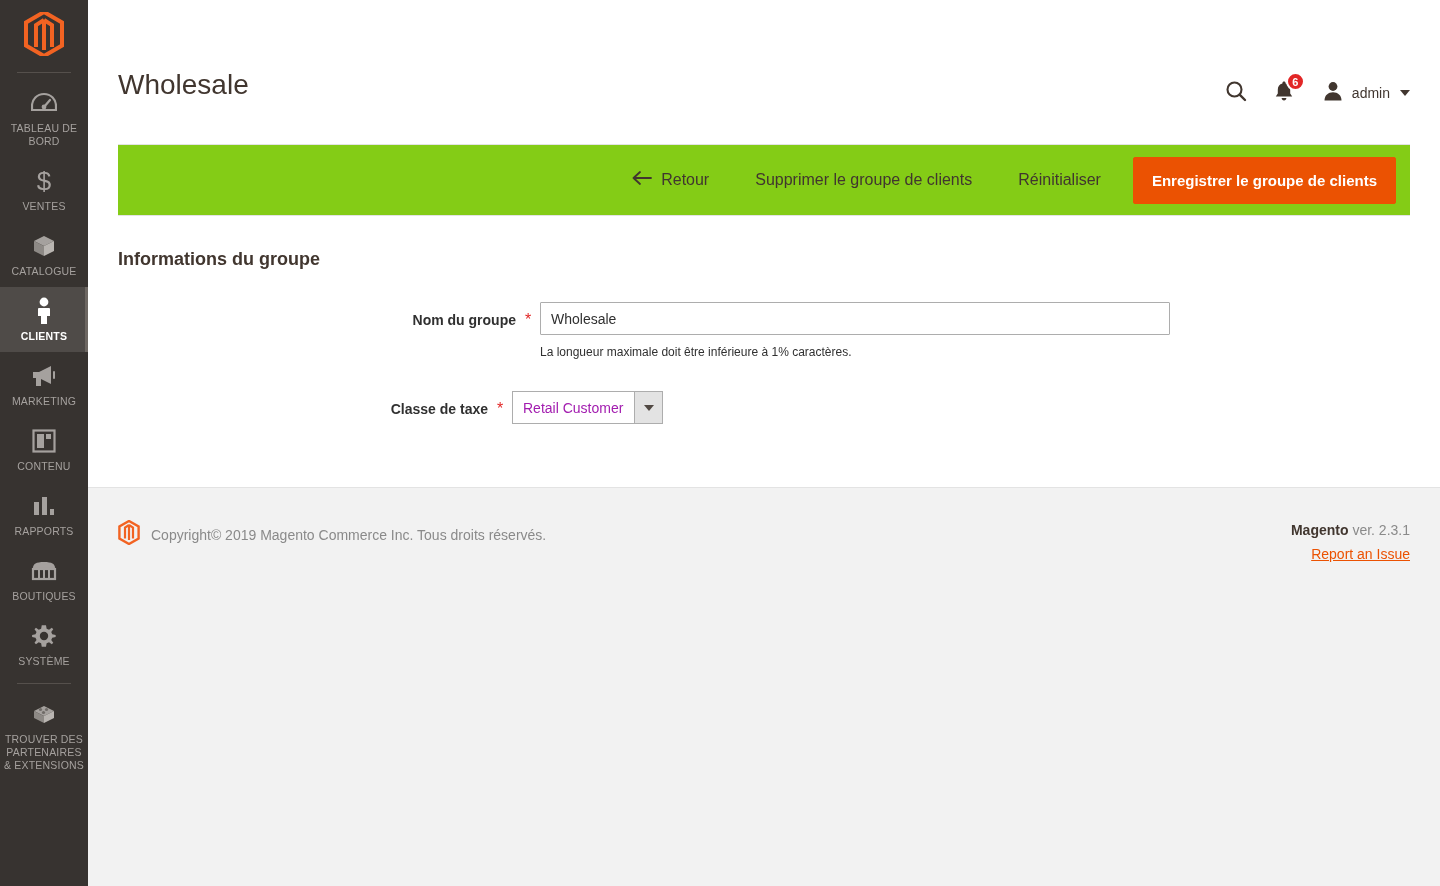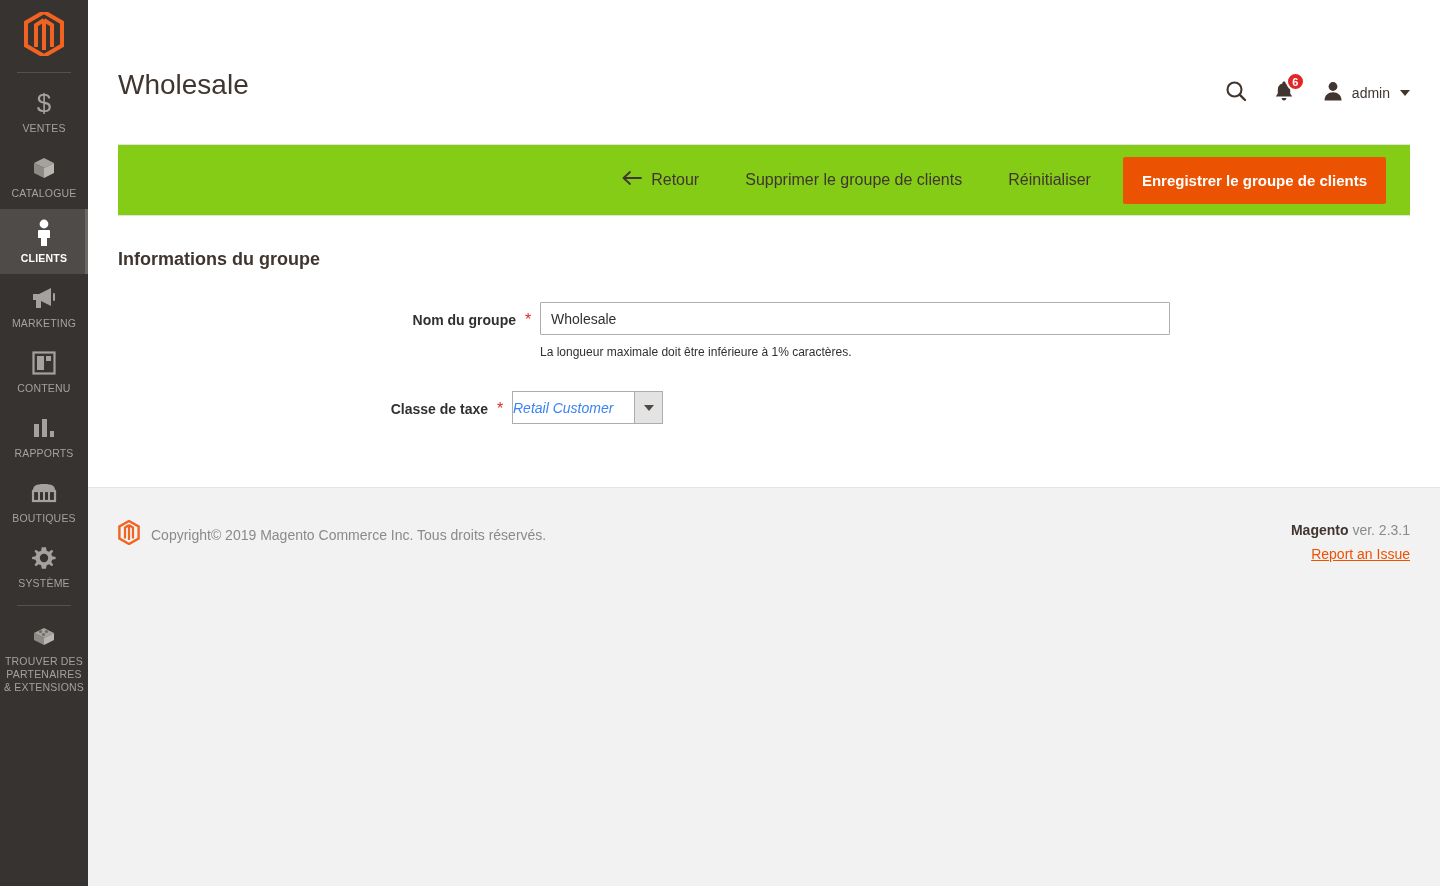--- a/index.html
+++ b/index.html
@@ -93,21 +93,21 @@
     background: none; border: none; cursor: pointer;
     font-family: "Liberation Sans", sans-serif;
     font-size: 16px; color: #41362f; padding: 10px 14px;
     display: flex; align-items: center; gap: 9px; line-height: 20px;
   }
   .tb-back { margin-right: 18px; }
   .tb-sep { width: 18px; }
   .tb-primary {
     background: #eb5202; border: 1px solid #eb5202; border-radius: 2px;
     color: #ffffff; font-weight: bold; font-size: 15px;
-    padding: 13px 18px; margin-left: 18px; margin-right: 24px;
+    padding: 13px 18px; margin-left: 18px; margin-right: 14px;
     cursor: pointer; font-family: "Liberation Sans", sans-serif;
     line-height: 19px;
   }
 
   
   .content-body { position: absolute; left: 0; top: 216px; right: 0; height: 271px; background: #fff; }
   .section-title {
     position: absolute; left: 30px; top: 31px;
     font-size: 18px; color: #41362f; font-weight: bold; line-height: 24px;
   }
@@ -127,22 +127,22 @@
     width: 630px; height: 33px; border: 1px solid #adadad; border-radius: 1px;
     padding: 0 10px; font-size: 14px; color: #303030;
     font-family: "Liberation Sans", sans-serif; background: #fff;
   }
   .field-note {
     margin-top: 8px; font-size: 12px; color: #303030; line-height: 18px;
   }
   .select-wrap { display: flex; align-items: stretch; width: 151px; height: 33px; }
   .select-face {
     flex: 1; border: 1px solid #adadad; border-right: none; background: #fff;
-    display: flex; align-items: center; padding: 0 0;
-    font-size: 14px; color: #3b82f6; white-space: nowrap; overflow: hidden; font-style: italic;
+    display: flex; align-items: center; padding: 0 10px;
+    font-size: 14px; color: #a21caf; white-space: nowrap; overflow: hidden;
   }
   .select-arrow {
     width: 29px; border: 1px solid #adadad; background: #e3e3e3;
     display: flex; align-items: center; justify-content: center; cursor: pointer;
   }
   .arrow-glyph {
     width: 0; height: 0; border-left: 5px solid transparent;
     border-right: 5px solid transparent; border-top: 6px solid #514943;
   }
 
@@ -177,20 +177,30 @@
       <span>
         <svg width="40" height="44" viewBox="0 0 40 44">
           <path d="M20 0 L38 10.4 L38 33.6 L20 44 L2 33.6 L2 10.4 Z" fill="none" stroke="#f26322" stroke-width="4"></path>
           <path d="M20 8 L20 38 M20 8 L12 13 L12 35 M20 8 L28 13 L28 35" stroke="#f26322" stroke-width="4" fill="none"></path>
         </svg>
       </span>
     </div>
 
     <div class="sidebar-divider"></div>
 
+    <div class="nav-item">
+      <span class="nav-icon">
+        <svg width="26" height="22" viewBox="0 0 26 22">
+          <path d="M13 2 C6 2 1 7.5 1 14 L1 18 L25 18 L25 14 C25 7.5 20 2 13 2 Z" fill="none" stroke="#a5a19e" stroke-width="2.2"></path>
+          <circle cx="13" cy="15" r="2.4" fill="#a5a19e"></circle>
+          <path d="M13 15 L19 8" stroke="#a5a19e" stroke-width="2.2" stroke-linecap="round"></path>
+        </svg>
+      </span>
+      <span class="nav-label">Tableau de bord</span>
+    </div>
 
     <div class="nav-item">
       <span class="nav-icon">
         <svg width="20" height="26" viewBox="0 0 20 26">
           <text x="10" y="22" font-size="26" font-family="Liberation Sans, sans-serif" fill="#a5a19e" text-anchor="middle">$</text>
         </svg>
       </span>
       <span class="nav-label">Ventes</span>
     </div>
 

